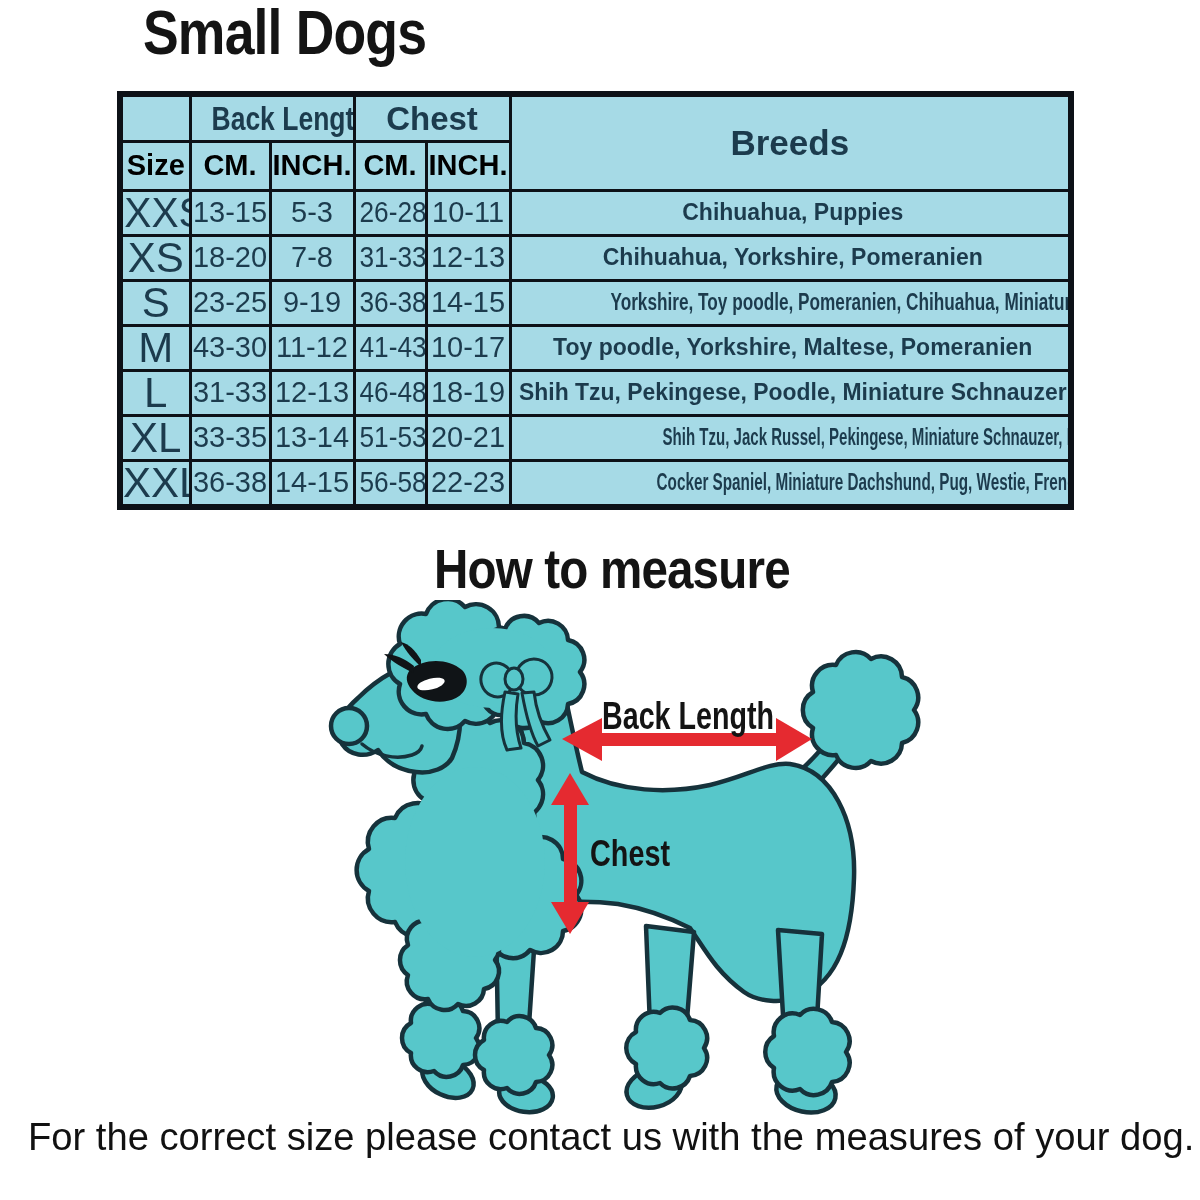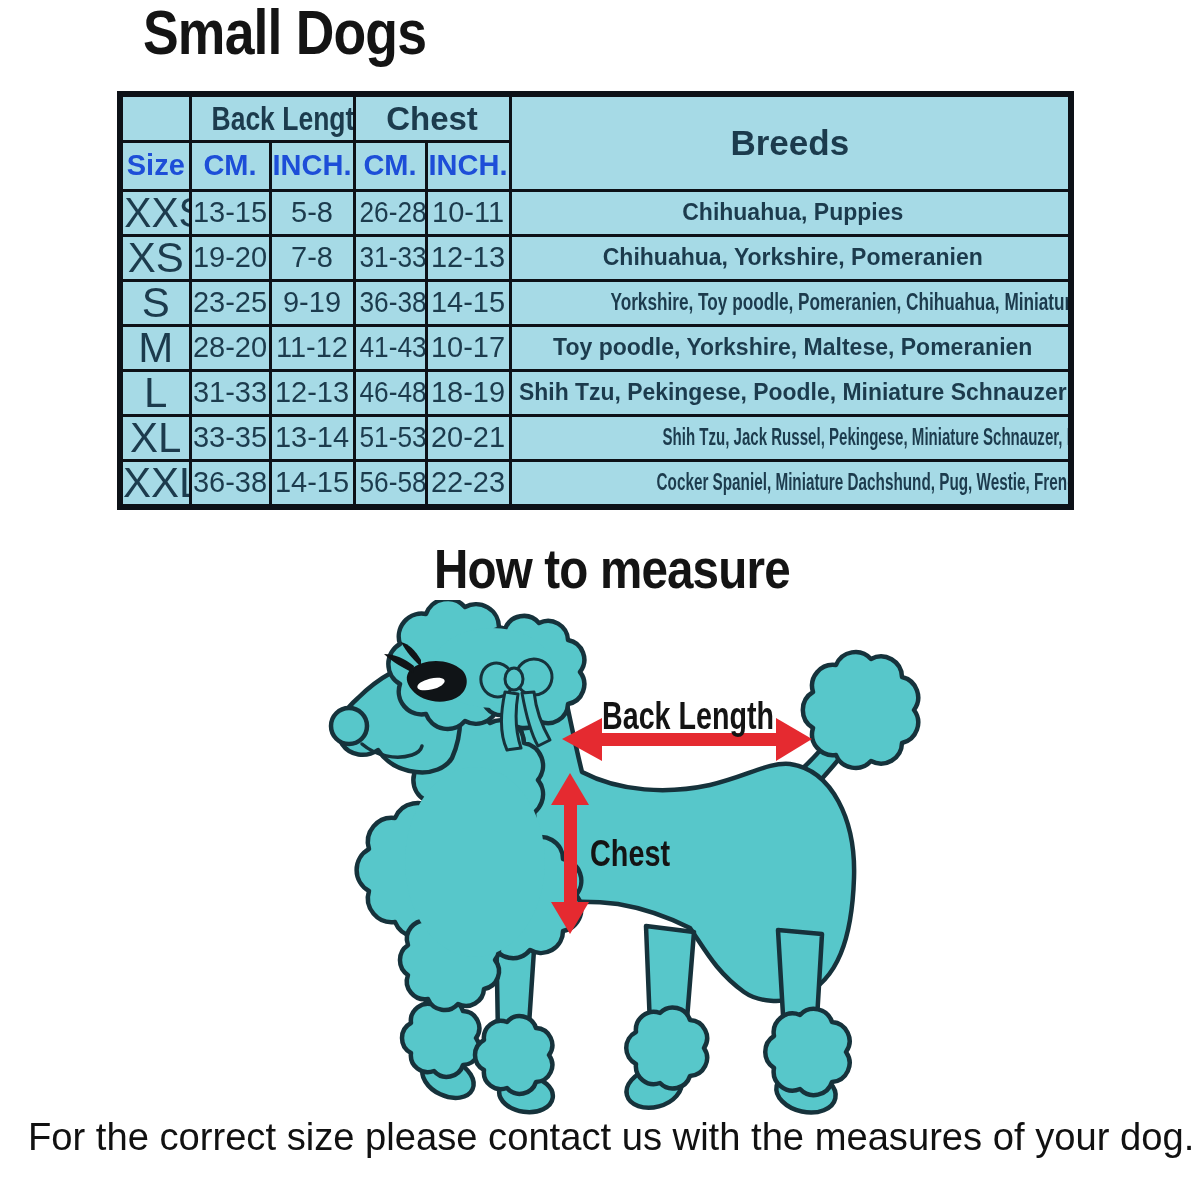--- a/index.html
+++ b/index.html
@@ -11,21 +11,21 @@
   .condense{display:inline-block;transform:scaleX(.85);transform-origin:left top;}
   .h2-title{position:absolute;left:434px;top:536px;font-size:56px;font-weight:700;
             letter-spacing:-1px;white-space:nowrap;}
   
   table.size-table{position:absolute;left:117px;top:91px;width:957px;border-collapse:collapse;
                    table-layout:fixed;background:#A6DAE6;border:6px solid #0d1117;}
   table.size-table td{border:3px solid #0d1117;padding:0;text-align:center;vertical-align:middle;
                       line-height:1;overflow:hidden;}
   tr.gh{height:47px;} tr.sh{height:49px;} tr.dr{height:43px;}
   .dark{color:#1C3B4D;}
-  .red{color:#1d4ed8;}
+  .red{color:#000000;}
   .ghead{font-size:33px;font-weight:700;}
   .bhead{font-size:35px;font-weight:700;margin-left:48px;}
   .shead{font-size:29px;font-weight:700;}
   .szcell{font-size:42px;font-weight:400;}
   .numcell{font-size:29px;font-weight:400;}
   .breedcell{text-align:right;padding-left:6px !important;}
   .breedtxt{font-size:23px;font-weight:700;transform-origin:left center;}
   .fit{display:inline-block;white-space:nowrap;transform-origin:center center;}
   
   .note{position:absolute;left:28px;top:1114px;width:1168px;font-size:39px;line-height:45px;
@@ -63,44 +63,44 @@
         <td class="red shead"><span class="fit">Size</span></td>
         <td class="red shead"><span class="fit">CM.</span></td>
         <td class="red shead"><span class="fit">INCH.</span></td>
         <td class="red shead"><span class="fit">CM.</span></td>
         <td class="red shead"><span class="fit">INCH.</span></td>
       </tr>
 
       <tr class="dr">
         <td class="dark szcell"><span class="fit" style="transform: scaleX(0.969697);">XXS</span></td>
         <td class="dark numcell"><span class="fit">13-15</span></td>
-        <td class="dark numcell"><span class="fit">5-8</span></td>
+        <td class="dark numcell"><span class="fit">5-3</span></td>
         <td class="dark numcell"><span class="fit" style="transform: scaleX(0.905405);">26-28</span></td>
         <td class="dark numcell"><span class="fit">10-11</span></td>
         <td class="dark breedcell"><span class="fit breedtxt">Chihuahua, Puppies</span></td>
       </tr>
       <tr class="dr">
         <td class="dark szcell"><span class="fit">XS</span></td>
-        <td class="dark numcell"><span class="fit">19-20</span></td>
+        <td class="dark numcell"><span class="fit">18-20</span></td>
         <td class="dark numcell"><span class="fit">7-8</span></td>
         <td class="dark numcell"><span class="fit" style="transform: scaleX(0.905405);">31-33</span></td>
         <td class="dark numcell"><span class="fit">12-13</span></td>
         <td class="dark breedcell"><span class="fit breedtxt">Chihuahua, Yorkshire, Pomeranien</span></td>
       </tr>
       <tr class="dr">
         <td class="dark szcell"><span class="fit">S</span></td>
         <td class="dark numcell"><span class="fit">23-25</span></td>
         <td class="dark numcell"><span class="fit">9-19</span></td>
         <td class="dark numcell"><span class="fit" style="transform: scaleX(0.905405);">36-38</span></td>
         <td class="dark numcell"><span class="fit">14-15</span></td>
         <td class="dark breedcell"><span class="fit breedtxt" style="transform: scaleX(0.747613);">Yorkshire, Toy poodle, Pomeranien, Chihuahua, Miniature Pinscher</span></td>
       </tr>
       <tr class="dr">
         <td class="dark szcell"><span class="fit">M</span></td>
-        <td class="dark numcell"><span class="fit">28-20</span></td>
+        <td class="dark numcell"><span class="fit">43-30</span></td>
         <td class="dark numcell"><span class="fit">11-12</span></td>
         <td class="dark numcell"><span class="fit" style="transform: scaleX(0.905405);">41-43</span></td>
         <td class="dark numcell"><span class="fit">10-17</span></td>
         <td class="dark breedcell"><span class="fit breedtxt">Toy poodle, Yorkshire, Maltese, Pomeranien</span></td>
       </tr>
       <tr class="dr">
         <td class="dark szcell"><span class="fit">L</span></td>
         <td class="dark numcell"><span class="fit">31-33</span></td>
         <td class="dark numcell"><span class="fit">12-13</span></td>
         <td class="dark numcell"><span class="fit" style="transform: scaleX(0.905405);">46-48</span></td>

